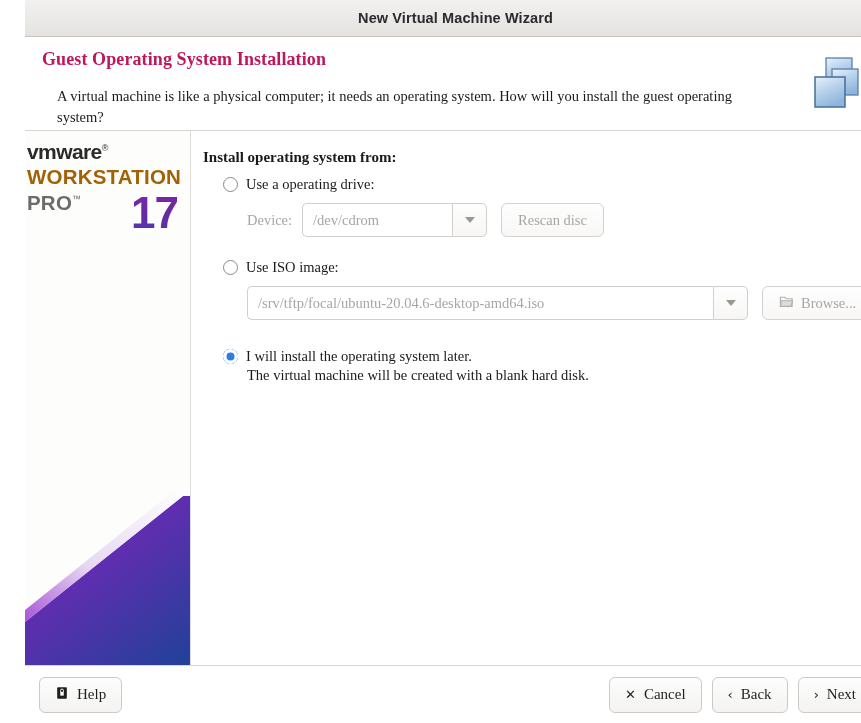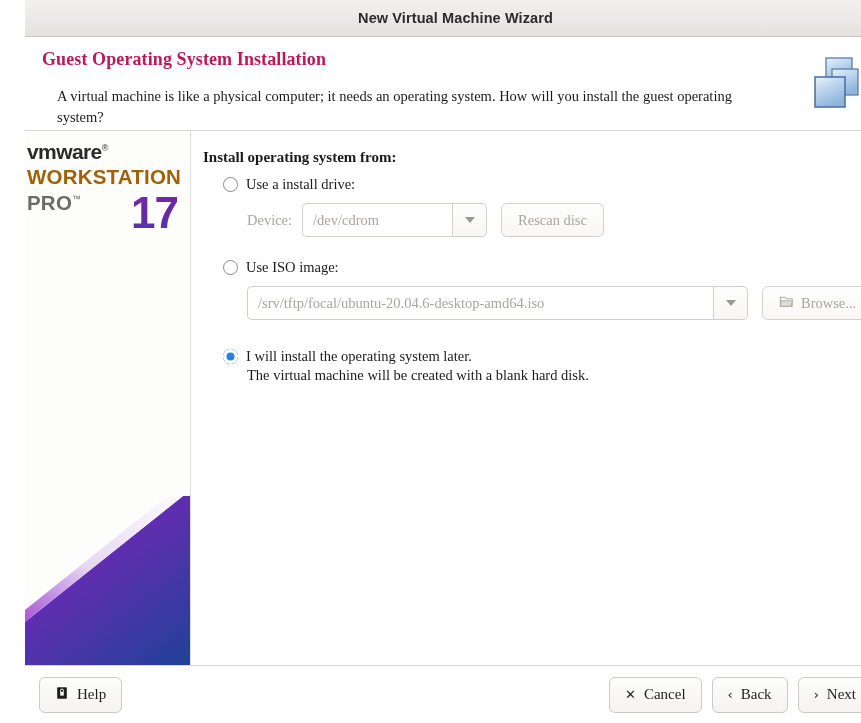--- a/index.html
+++ b/index.html
@@ -410,21 +410,21 @@
       </div>
     </div>
 
     <div id="content">
 
       <div id="install-from-label">Install operating system from:</div>
 
       <div class="option-block">
         <div class="option-row">
           <span class="radio"></span>
-          <span class="option-label">Use a install drive:</span>
+          <span class="option-label">Use a operating drive:</span>
         </div>
         <div class="field-row">
           <span class="field-label">Device:</span>
           <div class="combo">
             <div class="combo-entry" style="width:150px;">/dev/cdrom</div>
             <div class="combo-arrow">
               <span class="arrow-down"></span>
             </div>
           </div>
           <div class="btn-flat">Rescan disc</div>

